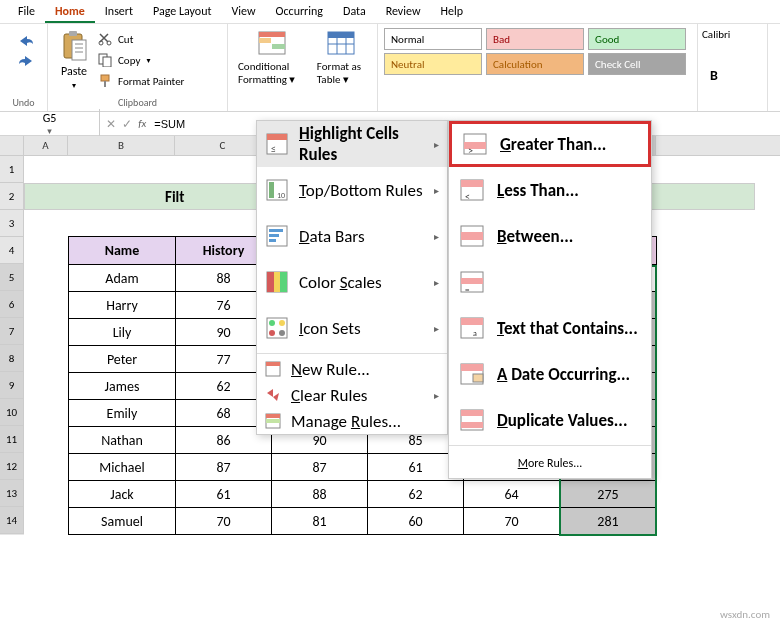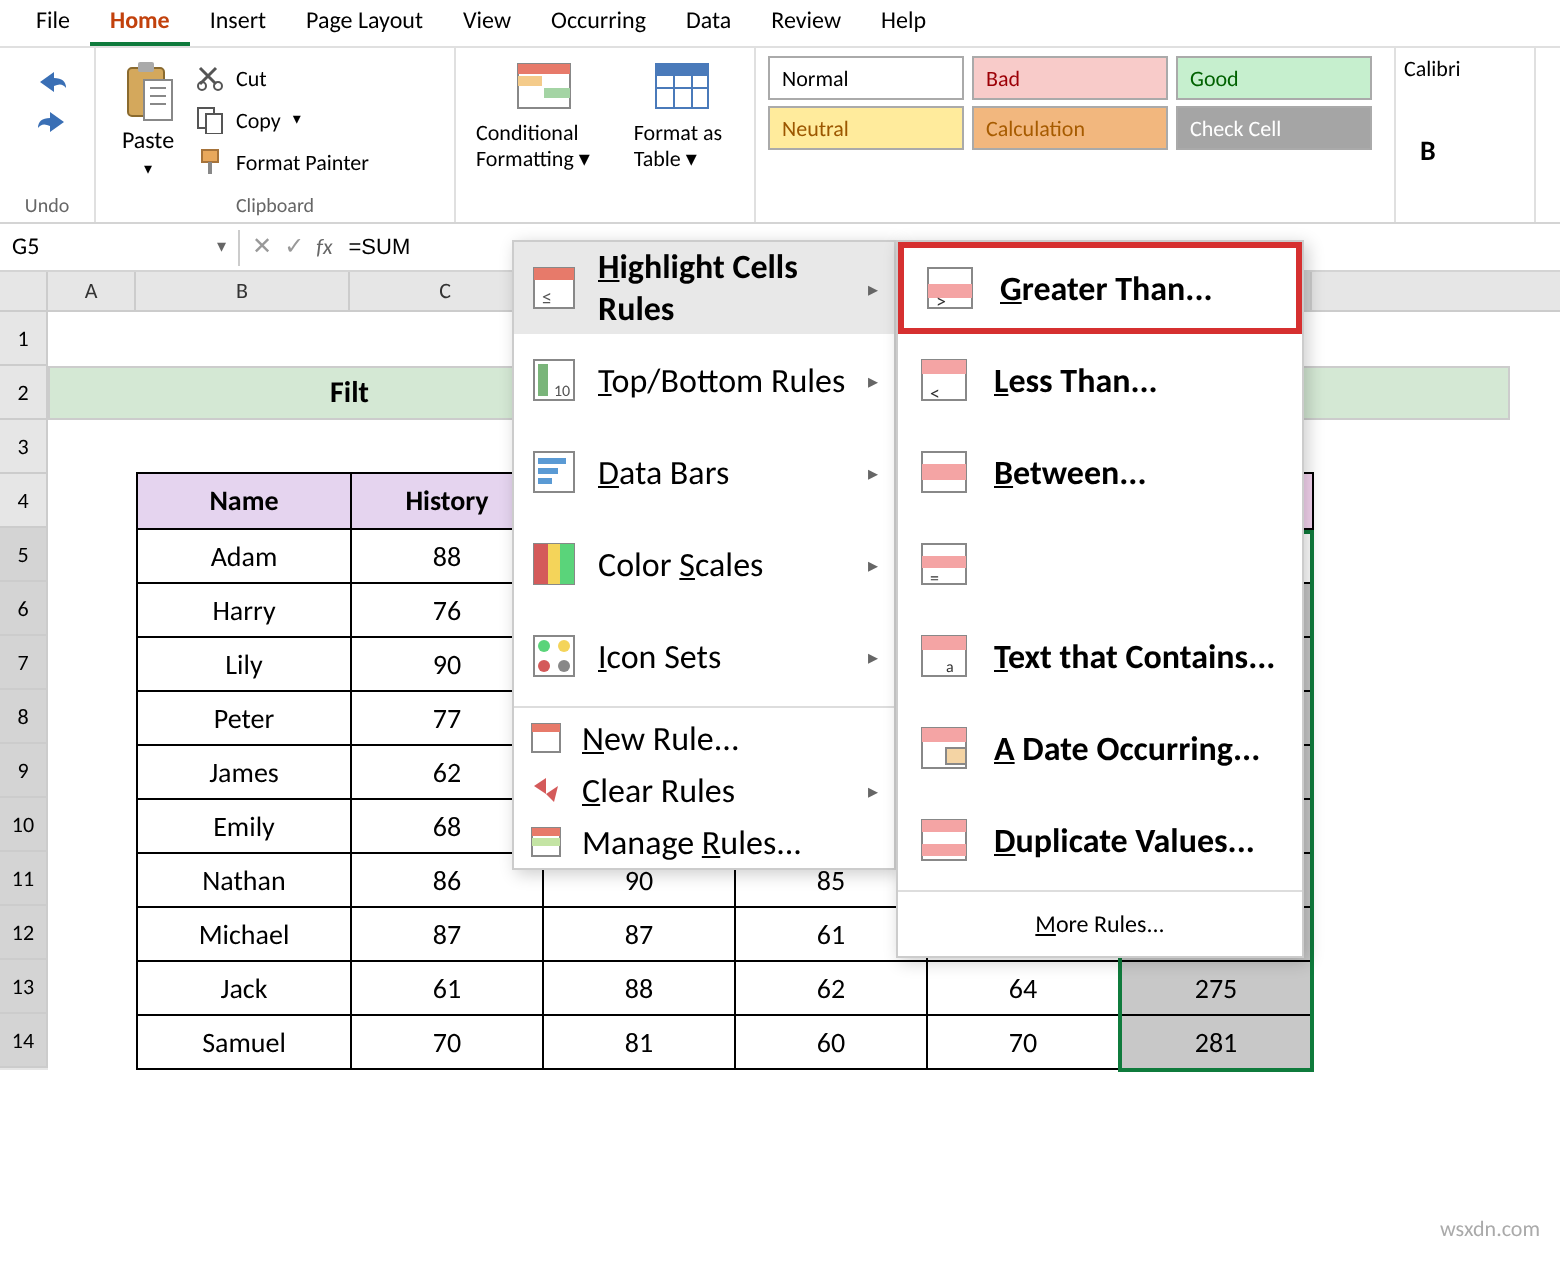--- a/index.html
+++ b/index.html
@@ -36,21 +36,21 @@
     .style-good { background: #c6efce; color: #006100; }
     .style-neutral { background: #ffeb9c; color: #9c5700; }
     .style-calc { background: #f2b77e; color: #a65b00; }
     .style-check { background: #a5a5a5; color: #fff; }
     
     .font-group { width: 70px; padding: 4px; font-size: 11px; }
     .bold-btn { font-weight: bold; font-size: 14px; padding: 4px 8px; margin-top: 22px; }
     
     
     .formula-bar { display: flex; height: 24px; border-bottom: 1px solid #d4d4d4; align-items: center; }
-    .name-box { width: 120px; border-right: 1px solid #ccc; padding: 2px 6px; display: flex; align-items: center; justify-content: space-between; }
+    .name-box { width: 100px; border-right: 1px solid #ccc; padding: 2px 6px; display: flex; align-items: center; justify-content: space-between; flex-direction: column; }
     .name-box-dd { color: #666; font-size: 9px; }
     .fx-area { display: flex; align-items: center; gap: 6px; padding-left: 6px; }
     .fx-icon { font-style: italic; color: #666; font-size: 11px; }
     .formula-input { border: none; font-size: 11px; padding: 2px; }
     
     
     .grid-wrap { position: relative; }
     .col-headers { display: flex; height: 20px; background: #e6e6e6; border-bottom: 1px solid #ccc; }
     .corner { width: 24px; background: #e6e6e6; border-right: 1px solid #ccc; }
     .col-h { border-right: 1px solid #ccc; display: flex; align-items: center; justify-content: center; font-size: 11px; color: #333; }

